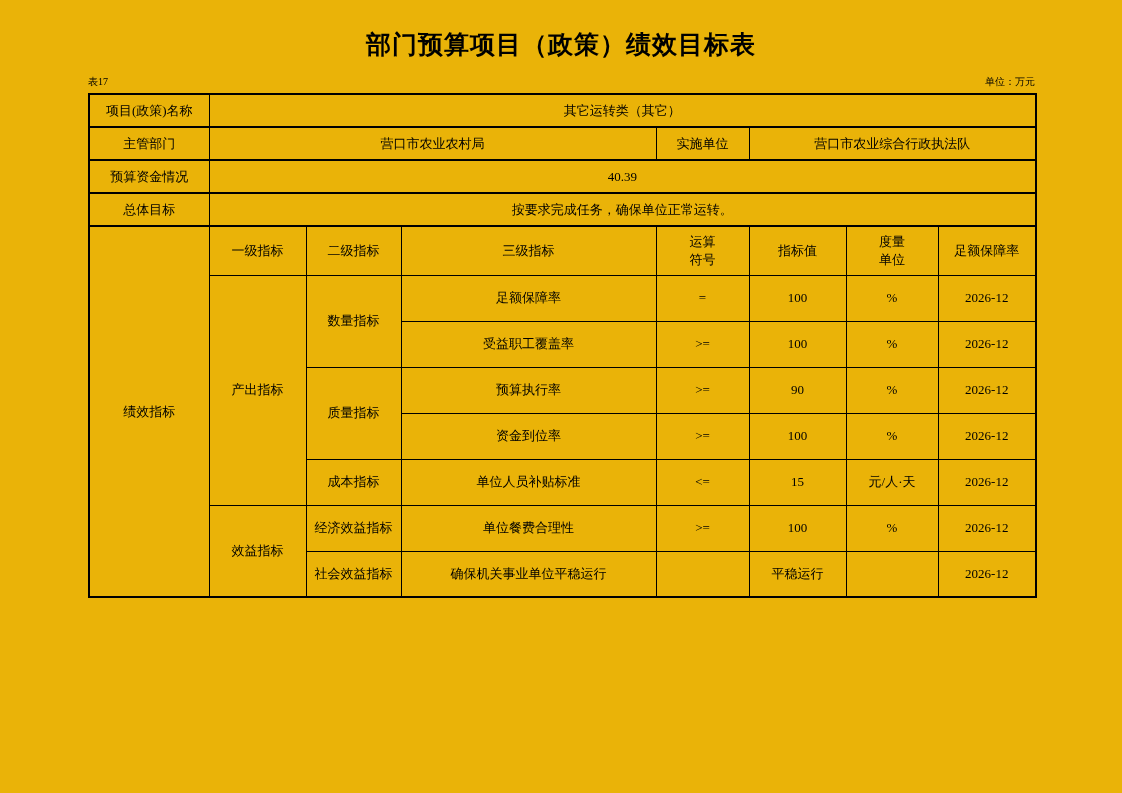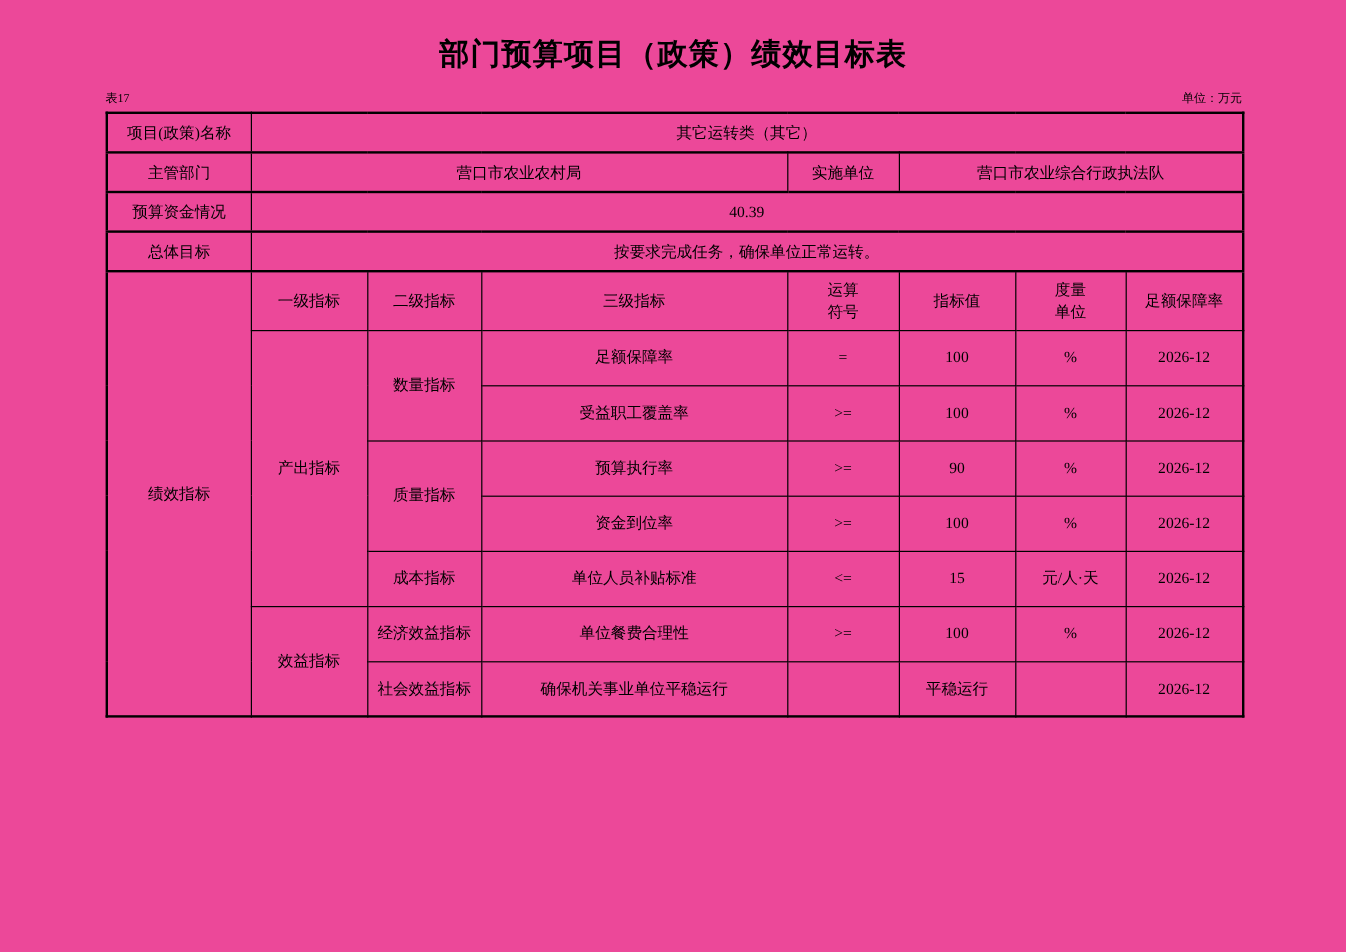--- a/index.html
+++ b/index.html
@@ -3,21 +3,21 @@
 <meta charset="utf-8">
 <style>
   * { margin: 0; padding: 0; box-sizing: border-box; }
   html, body { background: #fff; }
   body {
     width: 1122px; height: 793px;
     font-family: "Liberation Serif", "DejaVu Serif", serif;
     color: #000;
     overflow: hidden;
   }
-  .page { position: relative; width: 1122px; height: 793px; background: #ec4899; }
+  .page { position: relative; width: 1122px; height: 793px; background: #eab308; }
   .doc-title {
     text-align: center;
     font-size: 25px;
     font-weight: 700;
     letter-spacing: 1px;
     padding-top: 28px;
   }
   .meta-row {
     width: 947px;
     margin: 14px 0 4px 88px;

